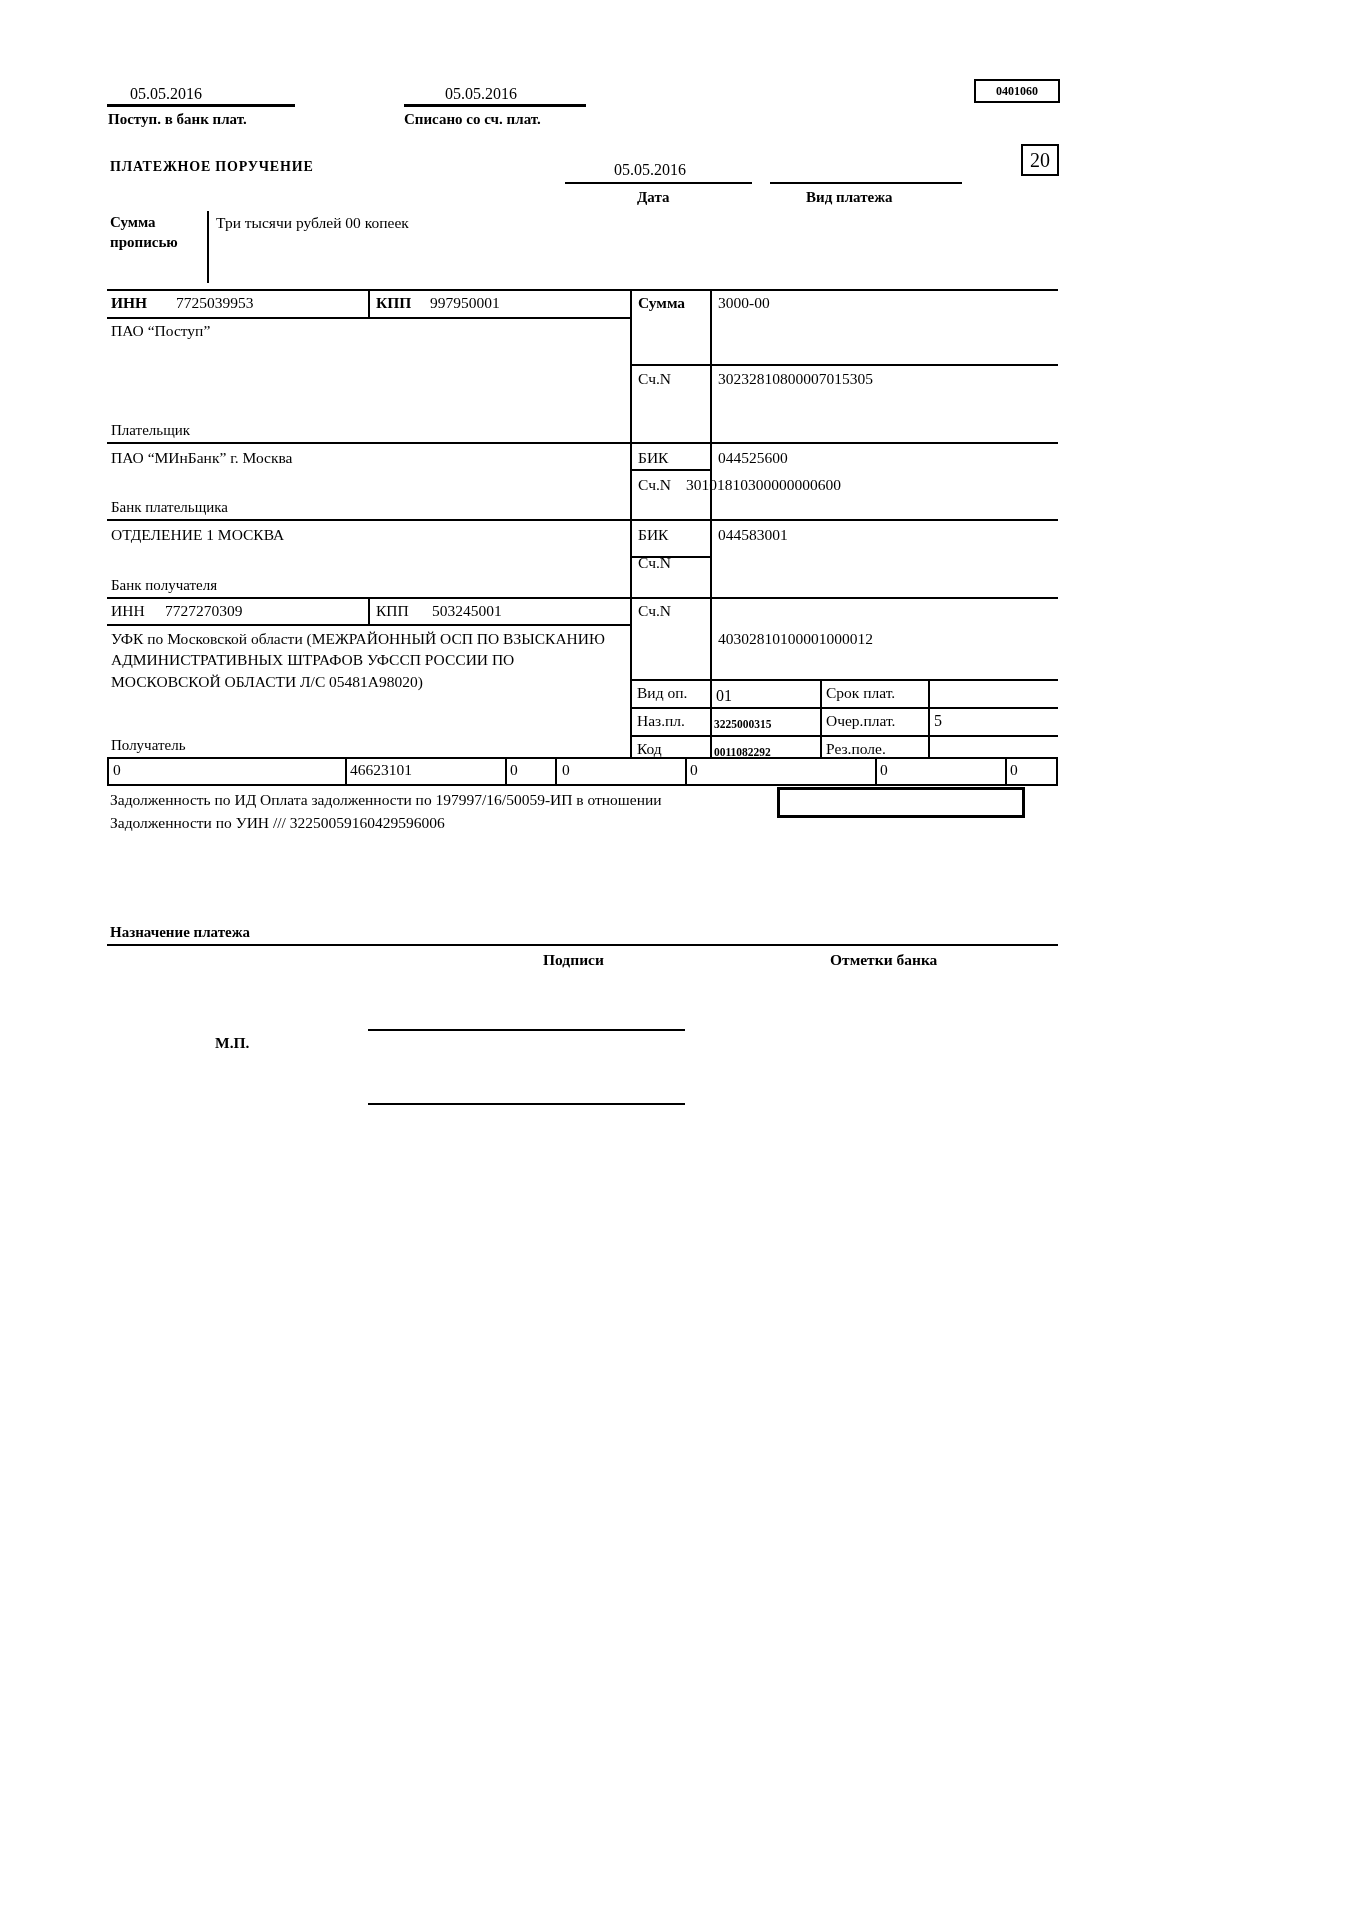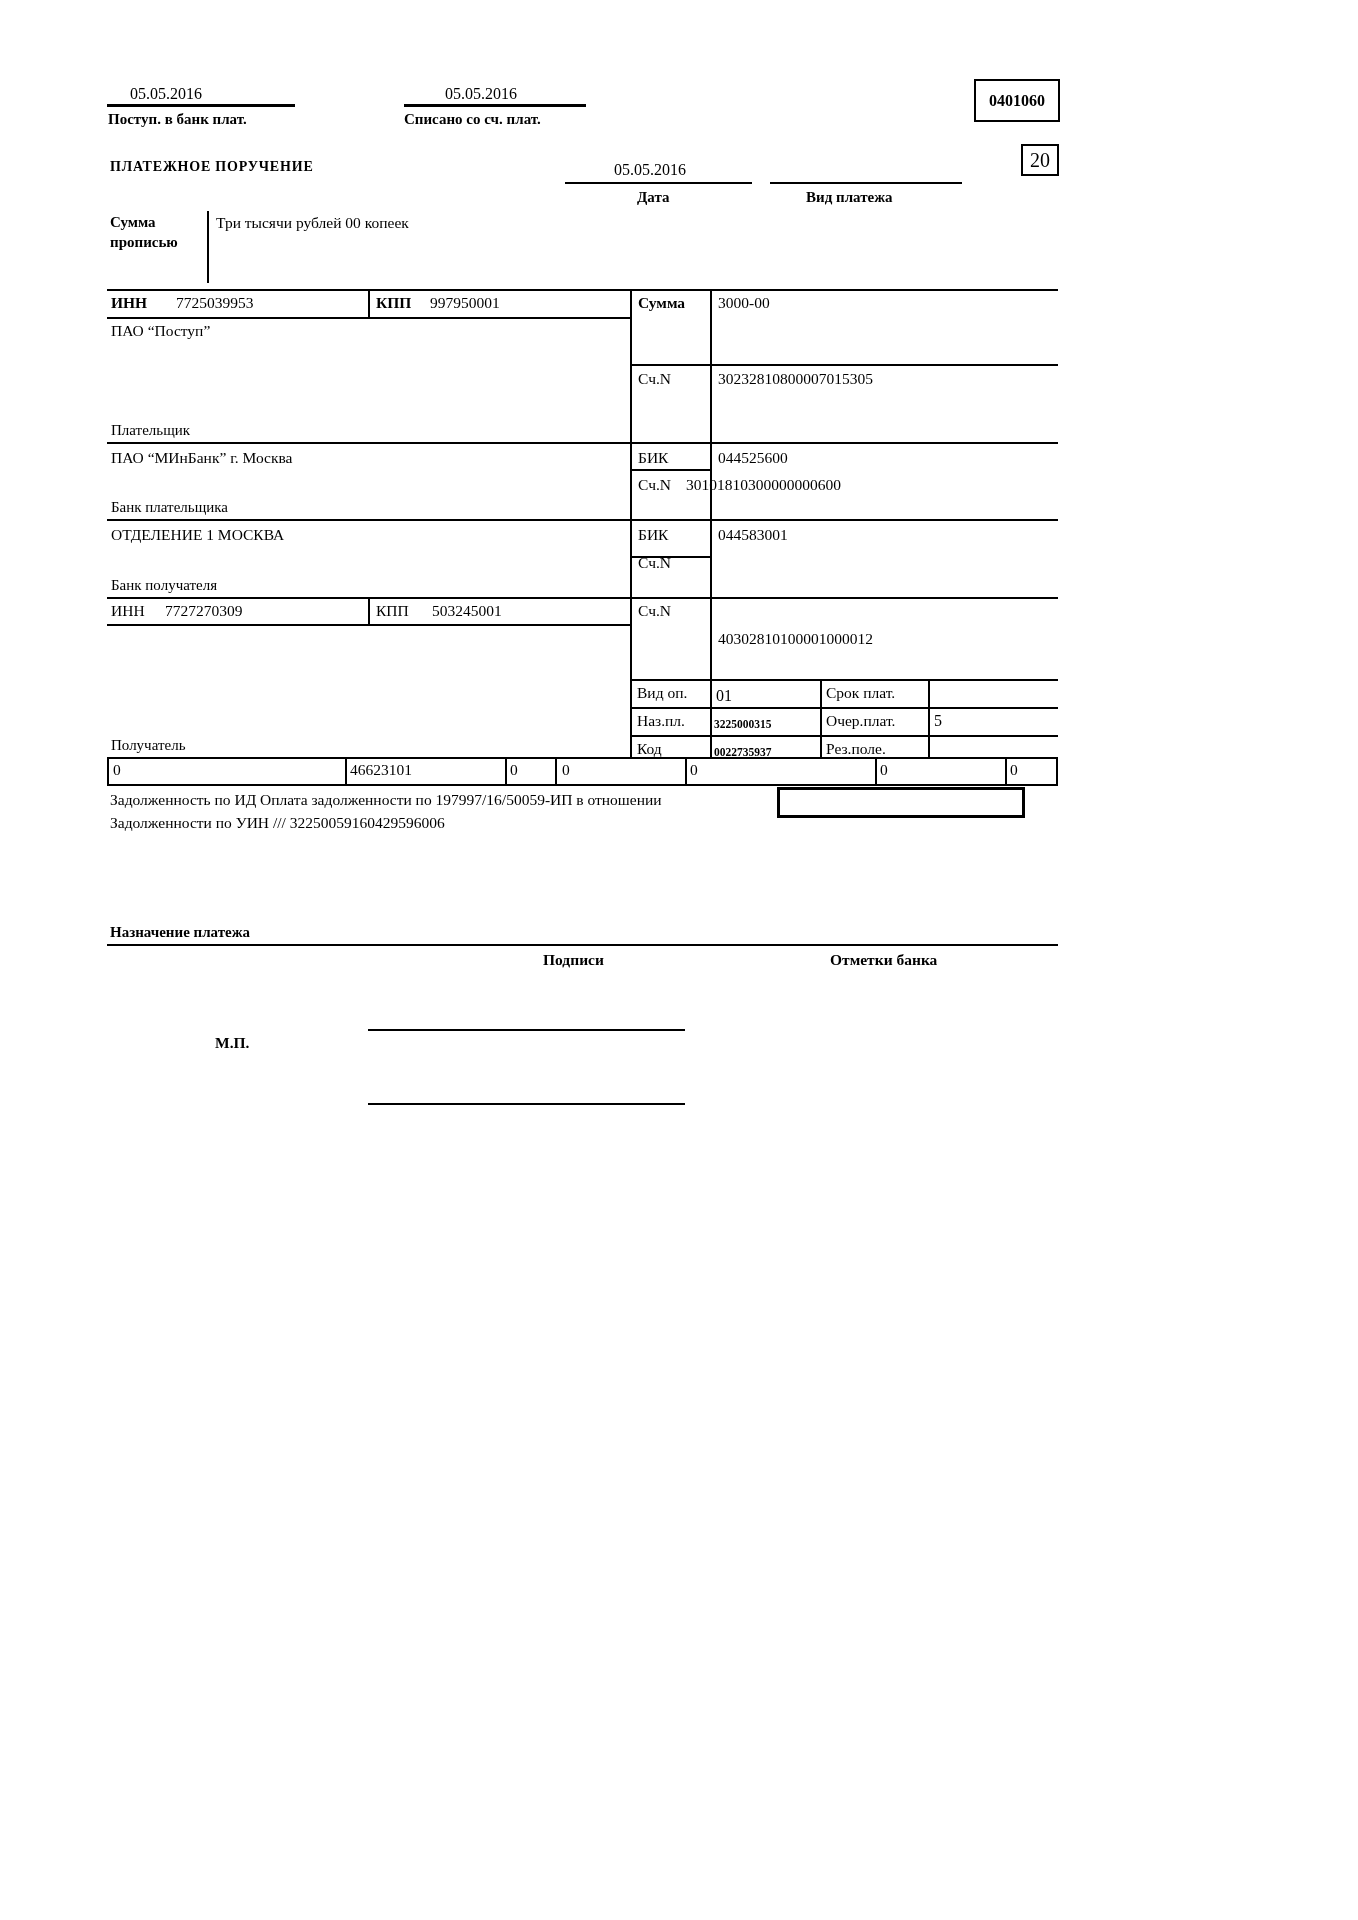--- a/index.html
+++ b/index.html
@@ -26,21 +26,21 @@
 <div class="page">
 
   <div class="t" style="left:130px;top:84px">05.05.2016</div>
   <div class="line" style="left:107px;top:104px;width:188px;height:3px"></div>
   <div class="t b s15" style="left:108px;top:110px">Поступ. в банк плат.</div>
 
   <div class="t" style="left:445px;top:84px">05.05.2016</div>
   <div class="line" style="left:404px;top:104px;width:182px;height:3px"></div>
   <div class="t b s15" style="left:404px;top:110px">Списано со сч. плат.</div>
 
-  <div class="box b" style="left:974px;top:79px;width:86px;height:43px;font-size:16px">0401060</div>
+  <div class="box b" style="left:974px;top:79px;width:86px;height:24px;font-size:12px">0401060</div>
 
   <div class="t b" style="left:110px;top:159px;font-size:14px;letter-spacing:0.8px">ПЛАТЕЖНОЕ ПОРУЧЕНИЕ</div>
   <div class="t" style="left:614px;top:160px">05.05.2016</div>
   <div class="line" style="left:565px;top:182px;width:187px;height:2px"></div>
   <div class="t b s15" style="left:637px;top:188px">Дата</div>
   <div class="line" style="left:770px;top:182px;width:192px;height:2px"></div>
   <div class="t b s15" style="left:806px;top:188px">Вид платежа</div>
   <div class="box" style="left:1021px;top:144px;width:38px;height:32px;font-size:20px">20</div>
 
   <div class="t b s15 wrap" style="left:110px;top:212px;width:95px;line-height:1.35">Сумма прописью</div>
@@ -101,33 +101,34 @@
   <div class="t s155" style="left:638px;top:526px">БИК</div>
   <div class="t s155" style="left:718px;top:526px">044583001</div>
   <div class="t s155" style="left:638px;top:554px">Сч.N</div>
   <div class="t s15" style="left:111px;top:576px">Банк получателя</div>
 
   <div class="t s155" style="left:111px;top:602px">ИНН</div>
   <div class="t s155" style="left:165px;top:602px">7727270309</div>
   <div class="t s155" style="left:376px;top:602px">КПП</div>
   <div class="t s155" style="left:432px;top:602px">503245001</div>
   <div class="t s155" style="left:638px;top:602px">Сч.N</div>
+  <div class="t s155 wrap" style="left:111px;top:628px;width:515px;line-height:1.38">УФК по Московской области (МЕЖРАЙОННЫЙ ОСП ПО ВЗЫСКАНИЮ АДМИНИСТРАТИВНЫХ ШТРАФОВ УФССП РОССИИ ПО МОСКОВСКОЙ ОБЛАСТИ Л/С 05481А98020)</div>
   <div class="t s155" style="left:718px;top:630px">40302810100001000012</div>
 
   <div class="t s155" style="left:637px;top:684px">Вид оп.</div>
   <div class="t" style="left:716px;top:686px">01</div>
   <div class="t s155" style="left:826px;top:684px">Срок плат.</div>
 
   <div class="t s155" style="left:637px;top:712px">Наз.пл.</div>
   <div class="t tiny" style="left:714px;top:718px">3225000315</div>
   <div class="t s155" style="left:826px;top:712px">Очер.плат.</div>
   <div class="t" style="left:934px;top:711px">5</div>
 
   <div class="t s155" style="left:637px;top:740px">Код</div>
-  <div class="t tiny" style="left:714px;top:746px">0022735937</div>
+  <div class="t tiny" style="left:714px;top:746px">0011082292</div>
   <div class="t s155" style="left:826px;top:740px">Рез.поле.</div>
 
   <div class="t s15" style="left:111px;top:736px">Получатель</div>
 
   <div class="t s155" style="left:113px;top:761px">0</div>
   <div class="t s155" style="left:350px;top:761px">46623101</div>
   <div class="t s155" style="left:510px;top:761px">0</div>
   <div class="t s155" style="left:562px;top:761px">0</div>
   <div class="t s155" style="left:690px;top:761px">0</div>
   <div class="t s155" style="left:880px;top:761px">0</div>

